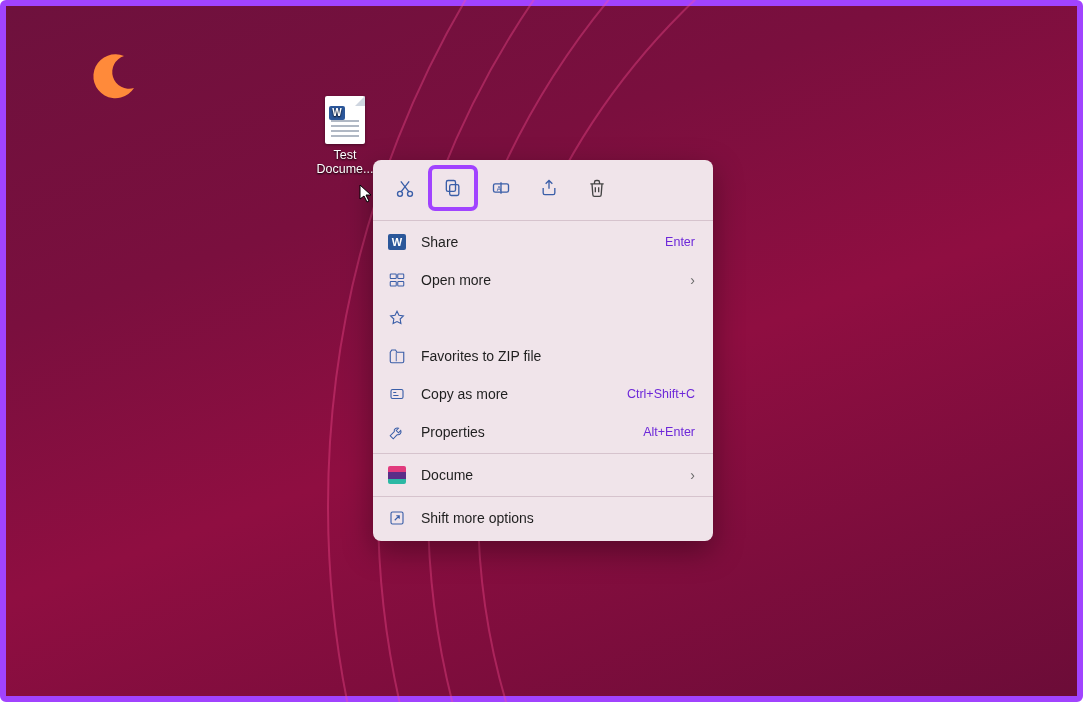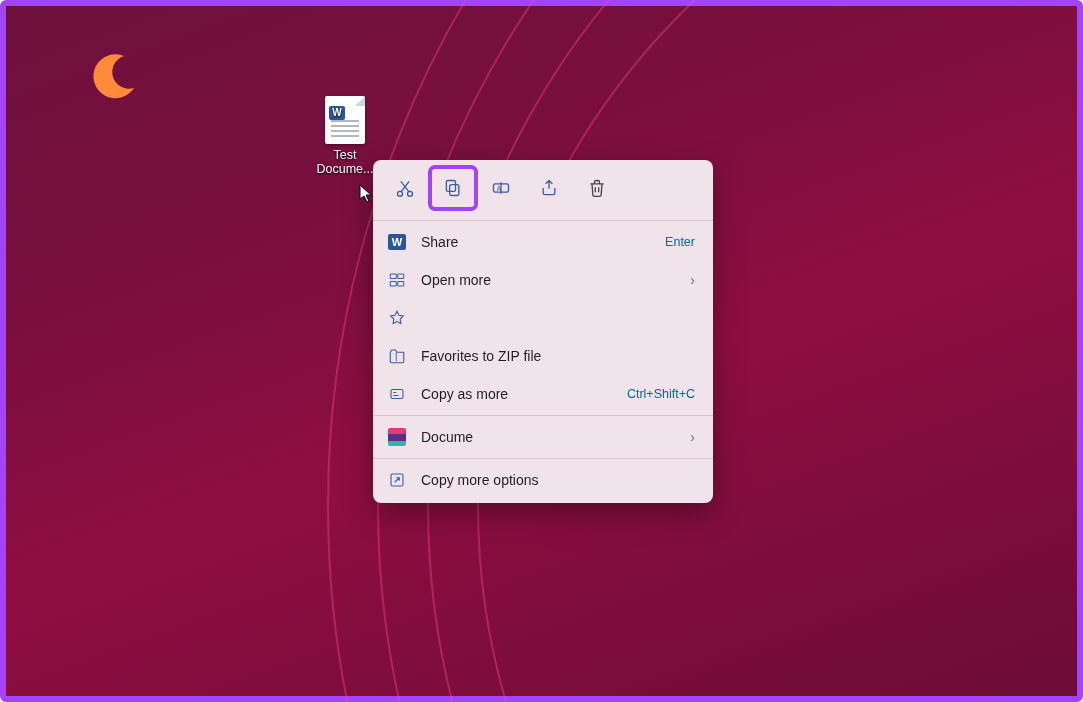--- a/index.html
+++ b/index.html
@@ -105,21 +105,21 @@
 
   .item {
     display: flex; align-items: center;
     padding: 9px 18px 9px 14px;
     gap: 14px;
     cursor: pointer;
   }
   .item .mi { width: 20px; height: 20px; display:flex; align-items:center; justify-content:center; color:#3a5ea8; flex-shrink:0; }
   .item .mi svg { width:18px; height:18px; }
   .item .label { flex: 1 1 auto; }
-  .item .hint  { color: #0369a1; font-size: 12.5px; }
+  .item .hint  { color: #6d28d9; font-size: 12.5px; }
   .item .chev  { color: #6a6a6a; font-size: 14px; }
   .wmini{ width:18px;height:16px;background:#2b579a;border-radius:2px;color:#fff;font-size:11px;font-weight:700;display:flex;align-items:center;justify-content:center;}
   .winrar{
     width:18px;height:18px;border-radius:2px;
     background: linear-gradient(180deg,#e13a7d 0 35%, #5b2e88 35% 70%, #2bb8a4 70% 100%);
   }
 </style>
 </head>
 <body>
 
@@ -235,20 +235,29 @@
       <span class="mi">
           <svg viewBox="0 0 24 24">
             <rect x="4" y="6" width="16" height="12" rx="2" stroke="currentColor" stroke-width="1.5" fill="none"></rect>
             <path d="M7 10h4M7 14h7" stroke="currentColor" stroke-width="1.4"></path>
           </svg>
         </span>
       <span class="label">Copy as more</span>
       <span class="hint">Ctrl+Shift+C</span>
     </div>
 
+    <div class="item">
+      <span class="mi">
+          <svg viewBox="0 0 24 24">
+            <path d="M14 7a4 4 0 0 0-5.6 4.6L3 17l4 4 5.4-5.4A4 4 0 0 0 17 10l-3 3-3-3 3-3z" stroke="currentColor" stroke-width="1.4" fill="none"></path>
+          </svg>
+        </span>
+      <span class="label">Properties</span>
+      <span class="hint">Alt+Enter</span>
+    </div>
 
     <div class="sep"></div>
 
 
     <div class="item">
       <span class="mi">
           <span class="winrar"></span>
         </span>
       <span class="label">Docume</span>
       <span class="chev">›</span>
@@ -256,18 +265,18 @@
 
     <div class="sep"></div>
 
     <div class="item">
       <span class="mi">
           <svg viewBox="0 0 24 24">
             <rect x="4" y="4" width="16" height="16" rx="2" stroke="currentColor" stroke-width="1.5" fill="none"></rect>
             <path d="M9 15l6-6M15 13V9h-4" stroke="currentColor" stroke-width="1.5" fill="none"></path>
           </svg>
         </span>
-      <span class="label">Copy more options</span>
+      <span class="label">Shift more options</span>
     </div>
 
   </div>
 
 </div>
 
 </body></html>

